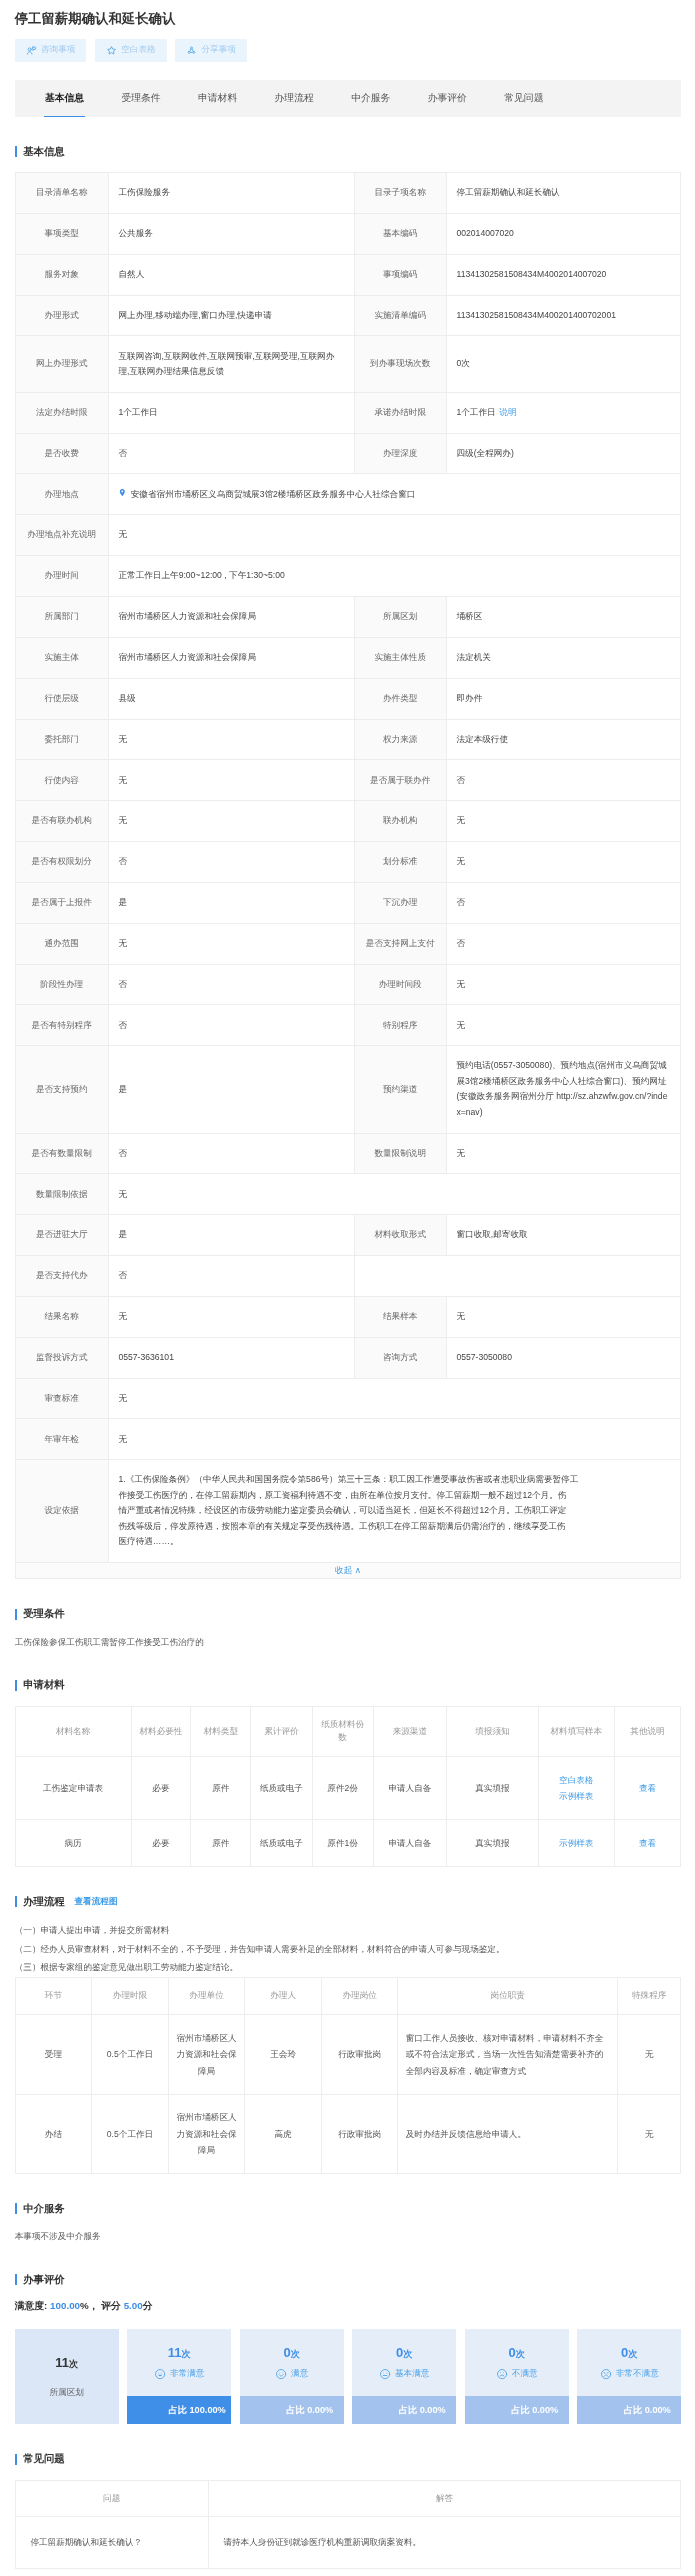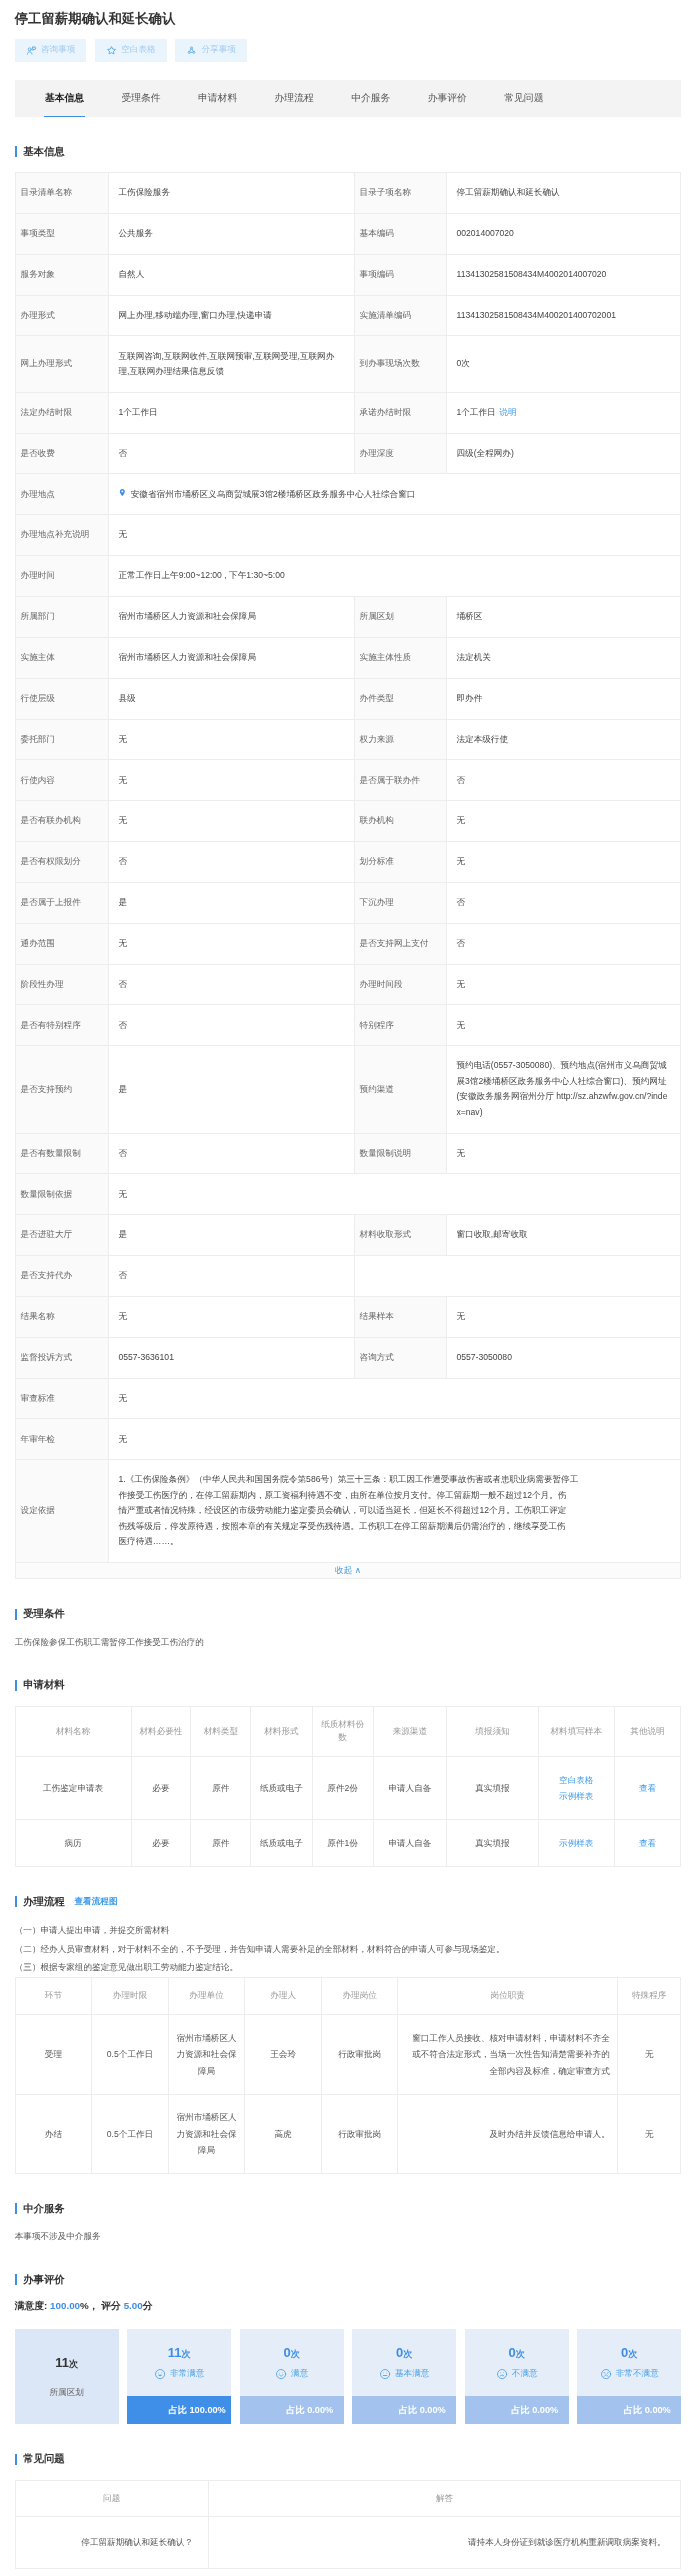--- a/index.html
+++ b/index.html
@@ -35,40 +35,40 @@
   section { margin-top: 28px; }
   .sec-head { display: flex; align-items: center; gap: 6.1px; margin-bottom: 13.4px; }
   .sec-bar { width: 2.4px; height: 11px; background: #3e8ee6; display: inline-block; }
   .sec-title { font-size: 10.4px; font-weight: bold; color: #333; }
   .sec-link { font-size: 8.6px; font-weight: bold; color: #3e9be8; text-decoration: none; margin-left: 3.7px; cursor: pointer; }
   .plain-text { color: #555; line-height: 1.8; margin: 0; }
 
   
   table.kv { width: 100%; border-collapse: collapse; table-layout: fixed; }
   table.kv td { border: 0.6px solid #ededed; padding: 12.2px 9.8px; line-height: 1.8; color: #444; vertical-align: middle; word-break: break-all; }
-  table.kv td.k { background: #fafafa; color: #666; word-break: keep-all; padding: 12.2px 4.9px; }
+  table.kv td.k { background: #fafafa; color: #666; text-align: center; word-break: keep-all; padding: 12.2px 4.9px; }
   table.kv col.c-k1 { width: 93px; } table.kv col.c-v1 { width: 246px; }
   table.kv col.c-k2 { width: 92px; }
   table.kv td.pre { white-space: pre-line; }
   table.kv td .loc-icon { display: inline-flex; vertical-align: -1.8px; margin-right: 3.7px; }
   .collapse-cell { background: #fbfbfb; text-align: center; padding: 0 !important; }
   .collapse-link { color: #3e9be8; text-decoration: none; font-size: 8.6px; cursor: pointer; }
   a.inline-link { color: #3e9be8; text-decoration: none; margin-left: 3.7px; cursor: pointer; }
 
   
   table.grid { width: 100%; border-collapse: collapse; table-layout: fixed; }
   table.grid th {
     border: 0.6px solid #ededed; color: #999; font-weight: normal;
     padding: 11px 4.9px; text-align: center; line-height: 1.6;
   }
   table.grid td {
     border: 0.6px solid #ededed; color: #555; padding: 14.7px 7.3px;
     text-align: center; line-height: 1.9; vertical-align: middle; word-break: break-all;
   }
-  table.grid td.left { text-align: right; }
+  table.grid td.left { text-align: left; }
   table.grid a { color: #3e9be8; text-decoration: none; display: inline-block; cursor: pointer; }
   table.grid td .stack a { display: block; }
 
   
   .steps p { color: #555; line-height: 2.0; margin: 0 0 1.2px; }
   .process-table { margin-top: 1px; }
 
   
   .eval-summary { font-size: 9.8px; font-weight: bold; color: #333; margin-bottom: 16px; }
   .eval-summary .num { color: #3e8ee6; }
@@ -362,21 +362,21 @@
           <col style="width: 11%;">
           <col style="width: 13.8%;">
           <col style="width: 11.4%;">
           <col style="width: 10%;">
         </colgroup>
         <thead>
           <tr>
             <th>材料名称</th>
             <th>材料必要性</th>
             <th>材料类型</th>
-            <th>材料形式</th>
+            <th>累计评价</th>
             <th>纸质材料份数</th>
             <th>来源渠道</th>
             <th>填报须知</th>
             <th>材料填写样本</th>
             <th>其他说明</th>
           </tr>
         </thead>
         <tbody>
           <tr>
             <td>工伤鉴定申请表</td>

